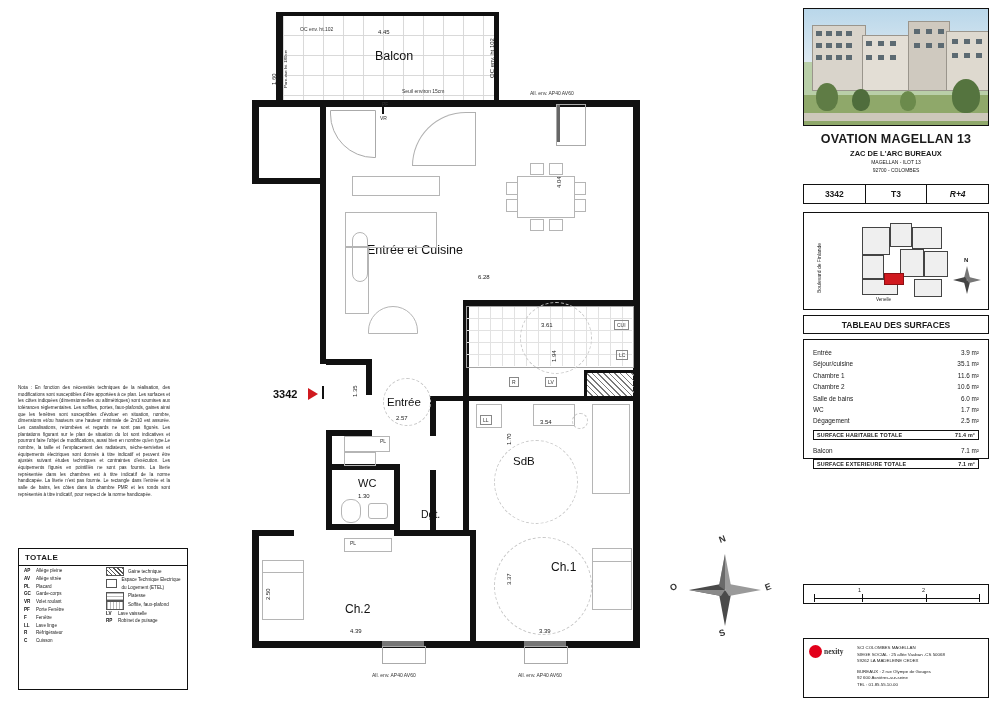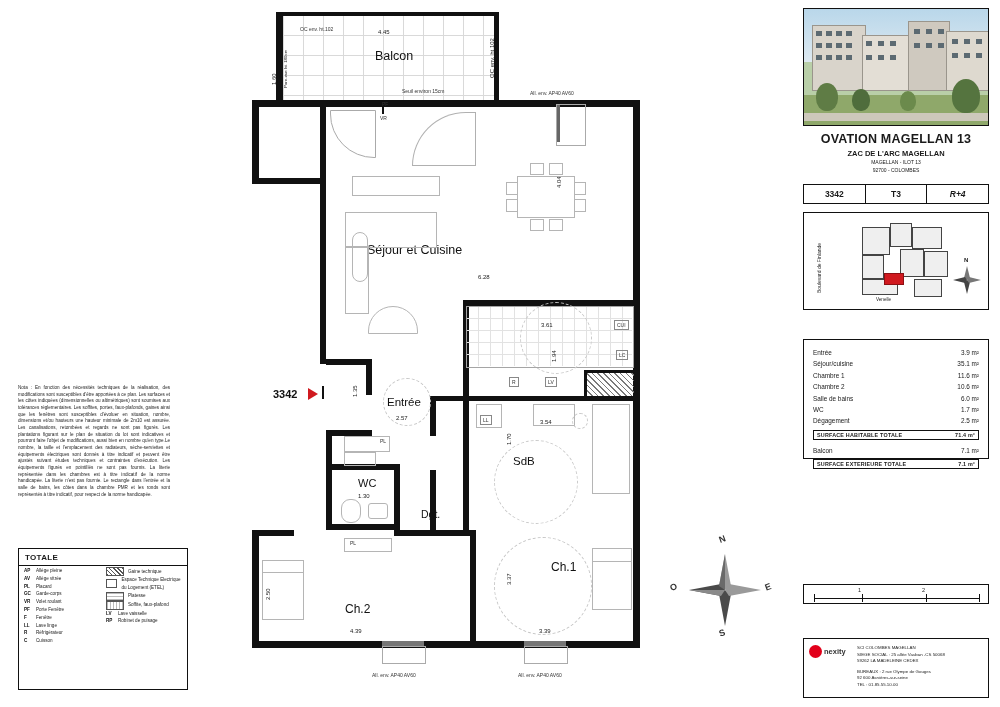--- a/index.html
+++ b/index.html
@@ -75,21 +75,21 @@
   .sgap{height:5px;}
 
   .indbox{position:absolute;left:0;top:600px;width:186px;height:26px;border:1px solid #111;box-sizing:border-box;display:flex;align-items:center;padding-left:6px;font-size:7.5px;font-weight:bold;}
   .scalebar{position:absolute;left:0;top:576px;width:186px;height:20px;border:1px solid #111;box-sizing:border-box;}
   .sb-line{position:absolute;left:10px;top:13px;width:166px;height:1px;background:#111;}
   .sb-t{position:absolute;top:2px;font-size:5.5px;}
   .footer{position:absolute;left:0;top:630px;width:186px;height:60px;border:1px solid #111;box-sizing:border-box;display:flex;padding:6px 5px;}
   .nexity{width:48px;display:flex;align-items:flex-start;}
   .nx-badge{display:flex;align-items:center;}
   .nx-dot{width:13px;height:13px;border-radius:50%;background:#e2001a;display:inline-block;margin-right:2px;}
-  .nx-word{font-size:7.5px;font-weight:bold;color:#333;}
+  .nx-word{font-size:7.5px;font-weight:bold;color:#333;font-family:Liberation Serif, serif;}
   .f-txt{flex:1;font-size:4.4px;line-height:1.5;color:#222;}
   .f-txt .sp{display:block;height:4px;}
 
   
   .compass{position:absolute;left:683px;top:548px;width:84px;height:84px;}
   .cp-letter{position:absolute;font-size:9px;font-weight:bold;color:#333;}
 
   
   .lotnum{position:absolute;font-size:11px;font-weight:bold;}
   .tri{position:absolute;width:0;height:0;border-top:6px solid transparent;border-bottom:6px solid transparent;border-left:10px solid #d0191f;}
@@ -221,21 +221,21 @@
     <div class="thinwall" style="left:556px;top:104px;width:4px;height:38px;background:#666;"></div>
     <div class="furn" style="left:556px;top:104px;width:28px;height:40px;border-color:#aaa;"></div>
     <div class="tiny" style="left:530px;top:90px;">All. env. AP40 AV60</div>
 
     <div class="furn" style="left:330px;top:110px;width:44px;height:46px;border-color:#aaa;border-radius:0 0 0 44px;"></div>
     <div class="wall" style="left:382px;top:100px;width:2px;height:14px;"></div>
     <div class="furn" style="left:412px;top:112px;width:62px;height:52px;border-color:#b0b0b0;border-radius:62px 0 0 0;"></div>
     <div class="tiny" style="left:382px;top:101px;">PF</div>
     <div class="tiny" style="left:380px;top:115px;">VR</div>
 
-    <div class="room-label" style="left:367px;top:243px;font-size:12.5px;">Séjour et Cuisine</div>
+    <div class="room-label" style="left:367px;top:243px;font-size:12.5px;">Entrée et Cuisine</div>
     <div class="dim" style="left:478px;top:274px;">6.28</div>
     <div class="dim-v" style="left:556px;top:188px;">4.04</div>
 
     <div class="furn-l" style="left:345px;top:212px;width:90px;height:34px;"></div>
     <div class="furn-l" style="left:345px;top:246px;width:22px;height:66px;"></div>
     <div class="furn-l" style="left:352px;top:232px;width:14px;height:48px;border-radius:10px;"></div>
     <div class="furn-l" style="left:368px;top:306px;width:48px;height:26px;border-radius:26px 26px 0 0;"></div>
     <div class="furn-l" style="left:352px;top:176px;width:86px;height:18px;"></div>
     <div class="furn-l" style="left:517px;top:176px;width:56px;height:40px;"></div>
     <div class="furn-l" style="left:506px;top:182px;width:10px;height:11px;"></div>
@@ -364,21 +364,21 @@
       <div class="bldw" style="left:160px;top:44px;width:6px;height:5px;"></div>
       <div class="bldw" style="left:172px;top:44px;width:6px;height:5px;"></div>
       <div class="path" style="left:0;bottom:4px;width:186px;height:8px;"></div>
       <div class="tree" style="left:12px;top:74px;width:22px;height:28px;"></div>
       <div class="tree" style="left:48px;top:80px;width:18px;height:22px;background:#4f6d3c;"></div>
       <div class="tree" style="left:148px;top:70px;width:28px;height:34px;background:#55743f;"></div>
       <div class="tree" style="left:96px;top:82px;width:16px;height:20px;background:#6b8a4c;"></div>
     </div>
 
     <div class="title-main">OVATION MAGELLAN 13</div>
-    <div class="title-sub1">ZAC DE L'ARC MAGELLAN</div>
+    <div class="title-sub1">ZAC DE L'ARC BUREAUX</div>
     <div class="title-sub2">MAGELLAN - ILOT 13</div>
     <div class="title-sub3">92700 - COLOMBES</div>
 
     <div class="row3">
       <div>3342</div>
       <div>T3</div>
       <div>R+4</div>
     </div>
 
     <div class="keyplan">
@@ -395,20 +395,21 @@
       <div class="kp-txt" style="left:72px;top:84px;">Venelle</div>
       <svg style="position:absolute;left:148px;top:52px;" width="30" height="30" viewBox="0 0 30 30">
         <polygon points="15,1 18,13 15,15 12,13" fill="#777"></polygon>
         <polygon points="15,29 18,17 15,15 12,17" fill="#444"></polygon>
         <polygon points="1,15 13,18 15,15 13,12" fill="#444"></polygon>
         <polygon points="29,15 17,18 15,15 17,12" fill="#777"></polygon>
       </svg>
       <div class="kp-txt" style="left:160px;top:44px;font-size:6px;font-weight:bold;">N</div>
     </div>
 
+    <div class="surfhdr">TABLEAU DES SURFACES</div>
 
     <div class="surfbox">
       <div class="srow">
           <span>Entrée</span>
           <span>3.9 m²</span>
         </div>
       <div class="srow">
           <span>Séjour/cuisine</span>
           <span>35.1 m²</span>
         </div>

